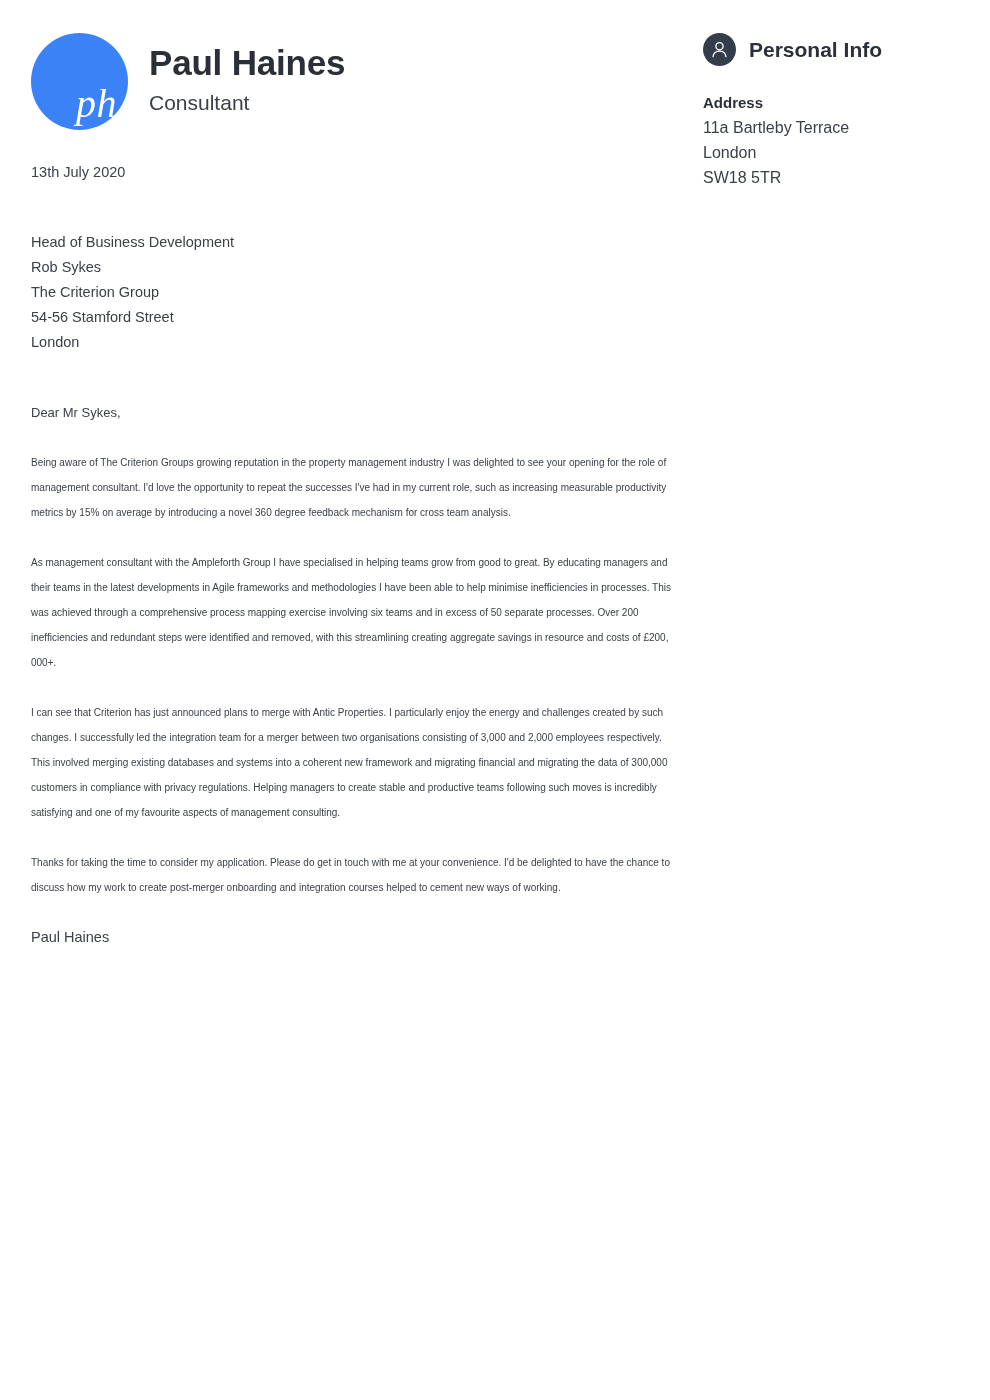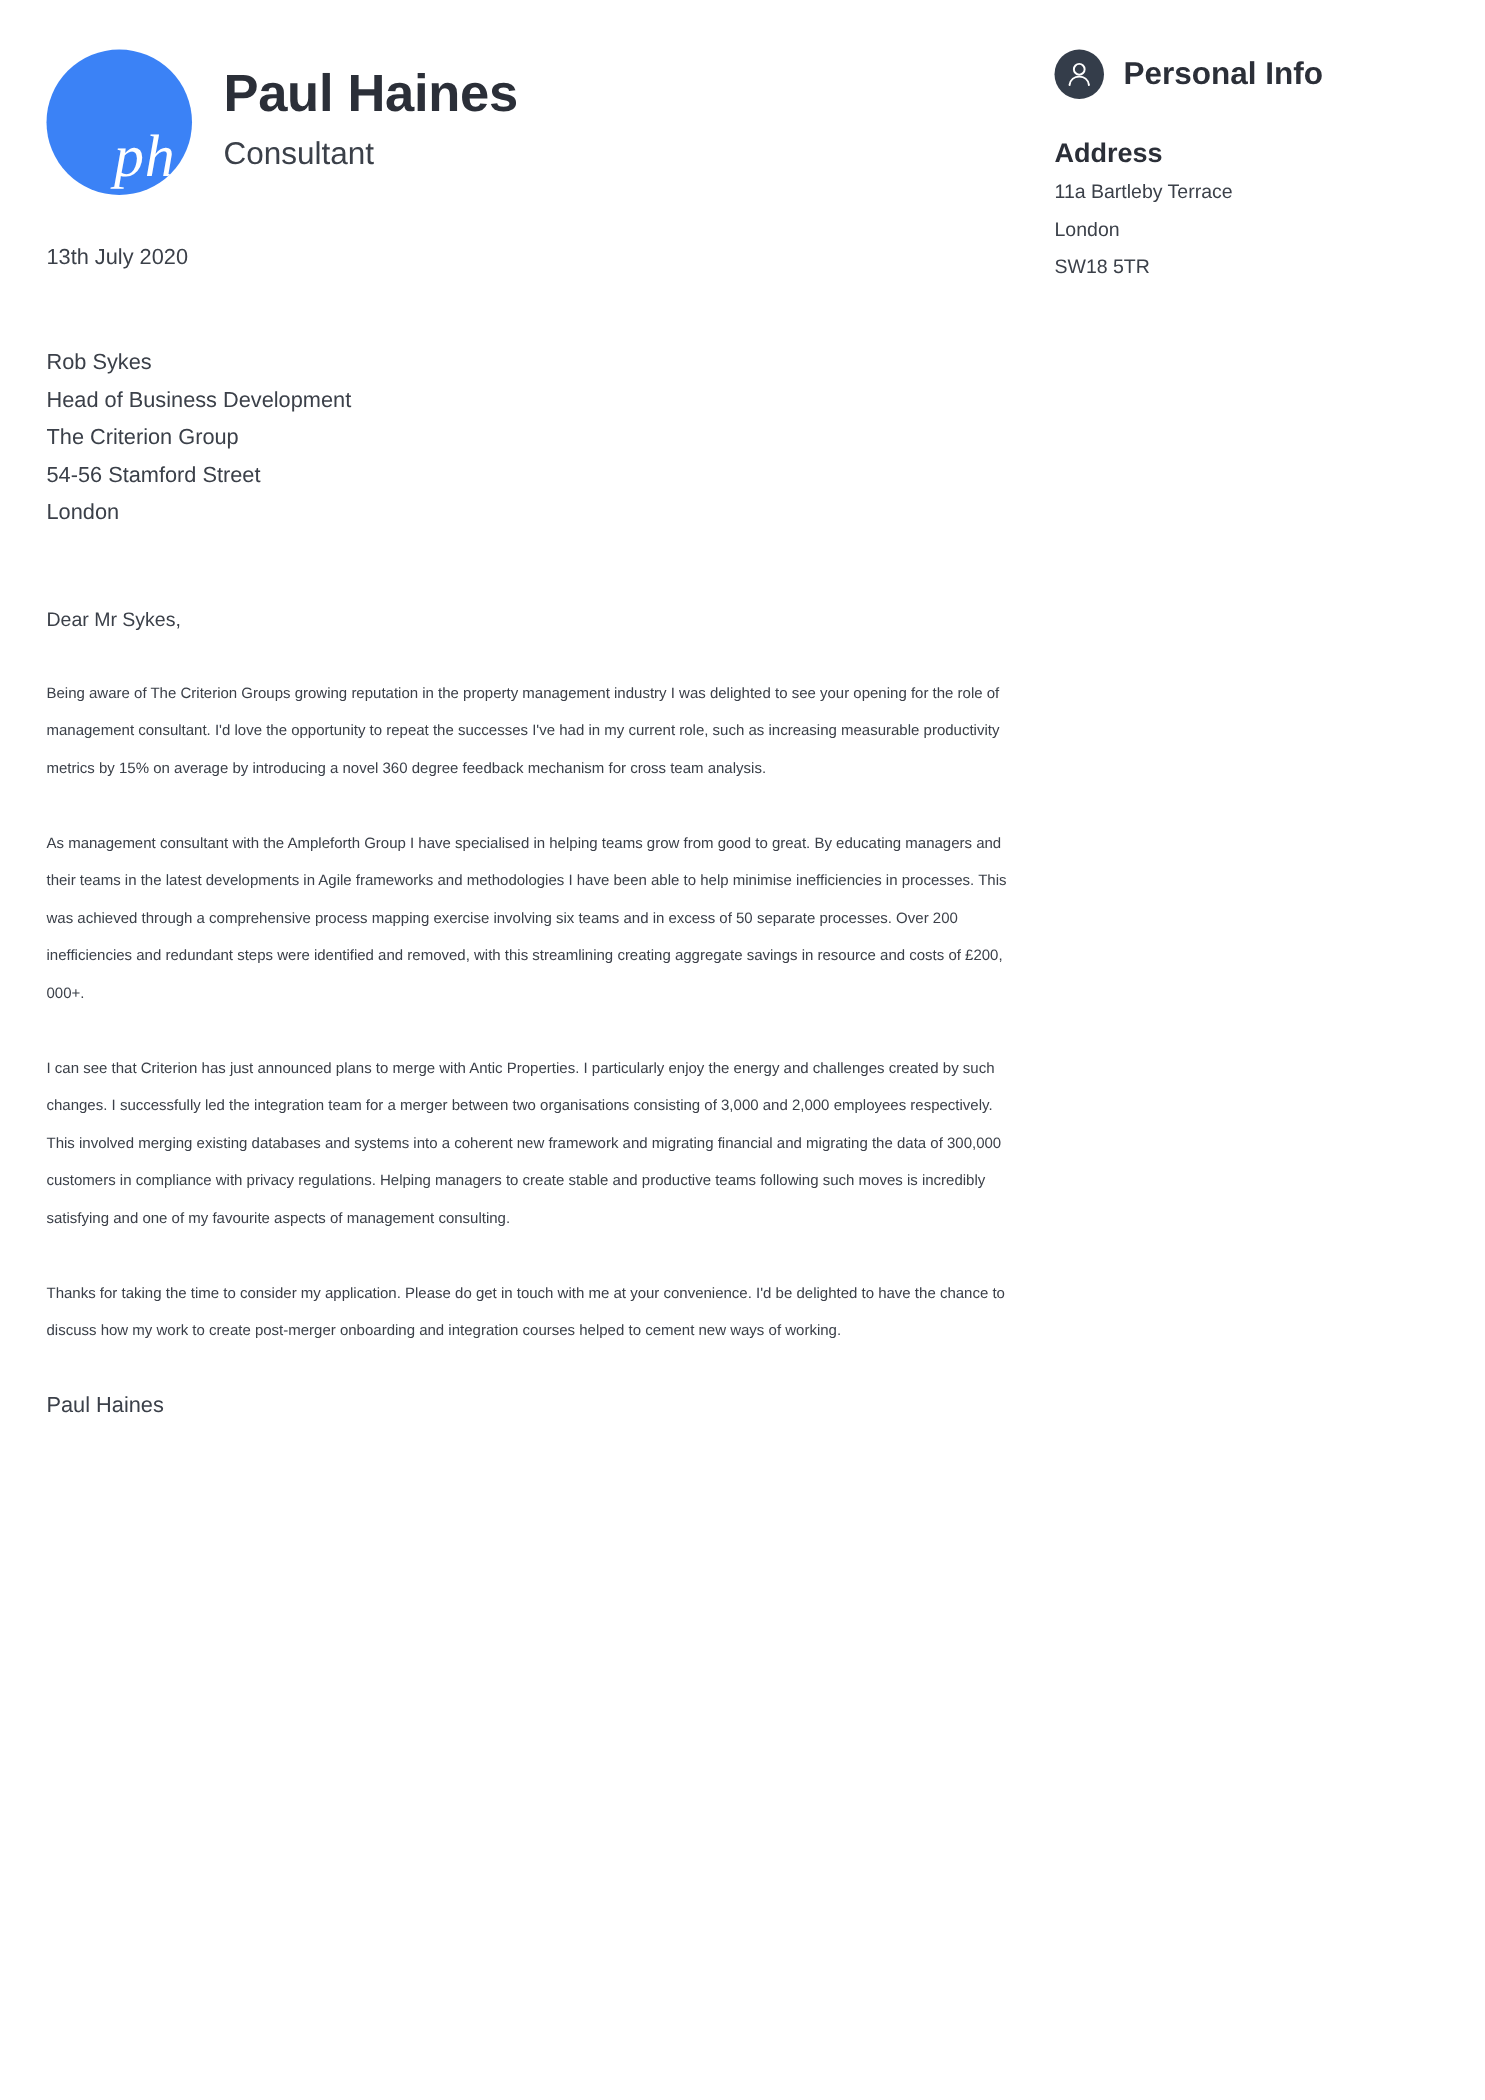--- a/index.html
+++ b/index.html
@@ -140,27 +140,27 @@
   .person-icon-circle svg { display: block; }
   .side-section-title {
     margin-left: 13px;
     font-size: 21px;
     font-weight: bold;
     color: #2b2f38;
     line-height: 1;
   }
   .side-group { margin-top: 24px; }
   .side-group-label {
-    font-size: 18px;
+    font-size: 15px;
     font-weight: bold;
     color: #2b2f38;
     line-height: 25px;
   }
   .side-group-line {
-    font-size: 13px;
+    font-size: 16px;
     font-weight: normal;
     color: #3b4049;
     line-height: 25px;
   }
 </style>
 </head>
 <body>
 
 <div class="page">
 
@@ -172,22 +172,22 @@
       </div>
       <div class="header-text">
         <h1 class="full-name">Paul Haines</h1>
         <p class="job-title">Consultant</p>
       </div>
     </div>
 
     <div class="letter-date">13th July 2020</div>
 
     <div class="recipient-block">
+      <div>Head of Business Development</div>
       <div>Rob Sykes</div>
-      <div>Head of Business Development</div>
       <div>The Criterion Group</div>
       <div>54-56 Stamford Street</div>
       <div>London</div>
     </div>
 
     <div class="salutation">Dear Mr Sykes,</div>
 
     <div class="letter-body">
       <p class="letter-paragraph">Being aware of The Criterion Groups growing reputation in the property management industry I was delighted to see your opening for the role of management consultant. I'd love the opportunity to repeat the successes I've had in my current role, such as increasing measurable productivity metrics by 15% on average by introducing a novel 360 degree feedback mechanism for cross team analysis.</p>
       <p class="letter-paragraph">As management consultant with the Ampleforth Group I have specialised in helping teams grow from good to great. By educating managers and their teams in the latest developments in Agile frameworks and methodologies I have been able to help minimise inefficiencies in processes. This was achieved through a comprehensive process mapping exercise involving six teams and in excess of 50 separate processes. Over 200 inefficiencies and redundant steps were identified and removed, with this streamlining creating aggregate savings in resource and costs of £200, 000+.</p>

